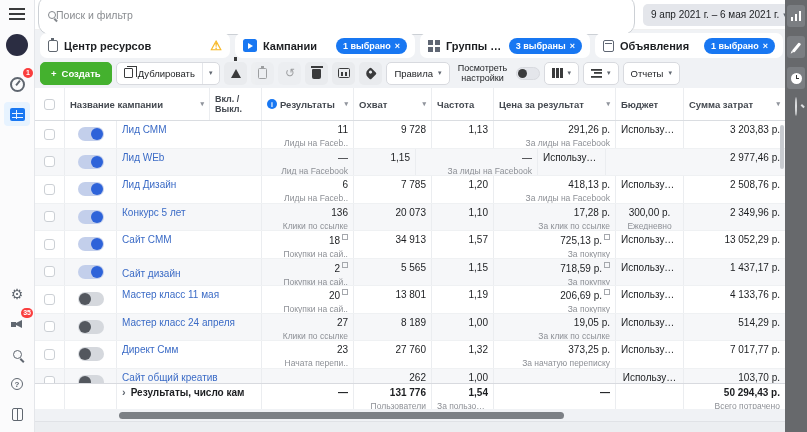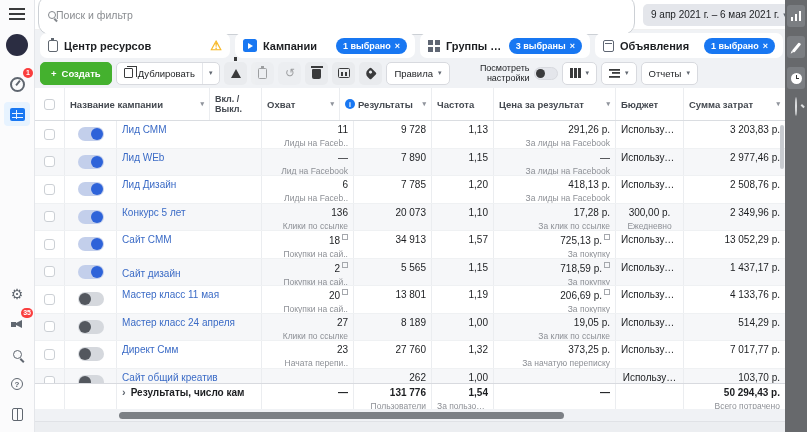--- a/index.html
+++ b/index.html
@@ -97,21 +97,21 @@
   .flask::after { content:""; position:absolute; left:-1.5px; top:-12px; width:3px; height:4px; background:#3a3b3c; }
   .clip2 { width:9px; height:11px; border:1.5px solid #3a3b3c; border-radius:1.5px; position:relative; }
   .clip2::after { content:""; position:absolute; left:1.5px; top:-2.5px; width:3px; height:2px; background:#3a3b3c; }
   .undo { font-size:12px; line-height:12px; color:#3a3b3c; }
   .trash { width:9px; height:10px; background:#3a3b3c; border-radius:1px 1px 2px 2px; position:relative; margin-top:2px; }
   .trash::after { content:""; position:absolute; left:-1.5px; top:-3px; width:12px; height:1.5px; background:#3a3b3c; }
   .board { width:12px; height:10px; border:1.5px solid #3a3b3c; border-radius:1.5px; position:relative; }
   .board::after { content:""; position:absolute; left:2px; bottom:1px; width:2px; height:4px; background:#3a3b3c; box-shadow:4px 0 0 #3a3b3c; }
   .tag { width:9px; height:9px; background:#3a3b3c; border-radius:1.5px 1.5px 1.5px 5px; transform:rotate(45deg); position:relative; }
   .tag::after { content:""; position:absolute; left:2px; top:2px; width:2.5px; height:2.5px; background:#e9ebee; border-radius:50%; }
-  .settings-lbl { font-size:9px; line-height:10px; color:#1c1e21; width:58px; white-space:normal; text-align:right; margin-left:18px; }
+  .settings-lbl { font-size:9px; line-height:10px; color:#1c1e21; width:58px; white-space:normal; text-align:center; margin-left:0; }
   .mini-toggle { width:24px; height:13px; background:#e4e6eb; border-radius:7px; position:relative; cursor:pointer; flex:0 0 auto; border:1px solid #d8dadf; }
   .mini-toggle::after { content:""; position:absolute; left:1px; top:1px; width:9px; height:9px; background:#3a3b3c; border-radius:50%; }
   .cols-ico { width:11px; height:10px; background:
       linear-gradient(#3a3b3c,#3a3b3c) 0 0/3px 10px no-repeat,
       linear-gradient(#3a3b3c,#3a3b3c) 4px 0/3px 10px no-repeat,
       linear-gradient(#3a3b3c,#3a3b3c) 8px 0/3px 10px no-repeat; }
   .brk-ico { width:11px; height:9px; background:
       linear-gradient(#3a3b3c,#3a3b3c) 0 0/11px 1.8px no-repeat,
       linear-gradient(#3a3b3c,#3a3b3c) 3px 3.6px/8px 1.8px no-repeat,
       linear-gradient(#3a3b3c,#3a3b3c) 0 7.2px/11px 1.8px no-repeat; }
@@ -289,29 +289,29 @@
     <div class="table-card">
       <div class="thead">
         <div class="th c-check">
             <span class="checkbox"></span>
           </div>
         <div class="th c-name">
           <span>Название кампании</span>
           <span class="hcaret">▾</span>
         </div>
         <div class="th c-toggle hd-sub">Вкл. / Выкл.</div>
-        <div class="th c-reach">
-          <span>Охват</span>
-          <span class="hcaret">▾</span>
-        </div>
         <div class="th c-results">
           <span class="info-dot">i</span>
           <span>Результаты</span>
           <span class="hcaret">▾</span>
         </div>
+        <div class="th c-reach">
+          <span>Охват</span>
+          <span class="hcaret">▾</span>
+        </div>
         <div class="th c-freq">
           <span>Частота</span>
         </div>
         <div class="th c-cpr">
           <span>Цена за результат</span>
           <span class="hcaret">▾</span>
         </div>
         <div class="th c-budget">
           <span>Бюджет</span>
         </div>
@@ -367,23 +367,20 @@
                 <span class="knob"></span>
               </span>
             </div>
     <div class="td c-name" style="padding-top:0">
               <a class="camp-name">Лид WEb</a>
             </div>
     <div class="td c-results num">
       <div><span>—</span></div>
       <div class="sub">Лид на Facebook</div>
     </div>
-    <div class="td c-reach num">
-              <div>7 890</div>
-            </div>
     <div class="td c-freq num">
               <div>1,15</div>
             </div>
     <div class="td c-cpr num">
       <div><span>—</span></div>
       <div class="sub">За лиды на Facebook</div>
     </div>
     <div class="td c-budget ctr">
       <div style="white-space:nowrap;overflow:hidden;text-overflow:ellipsis">Используется …</div>
       <div class="sub"></div>

